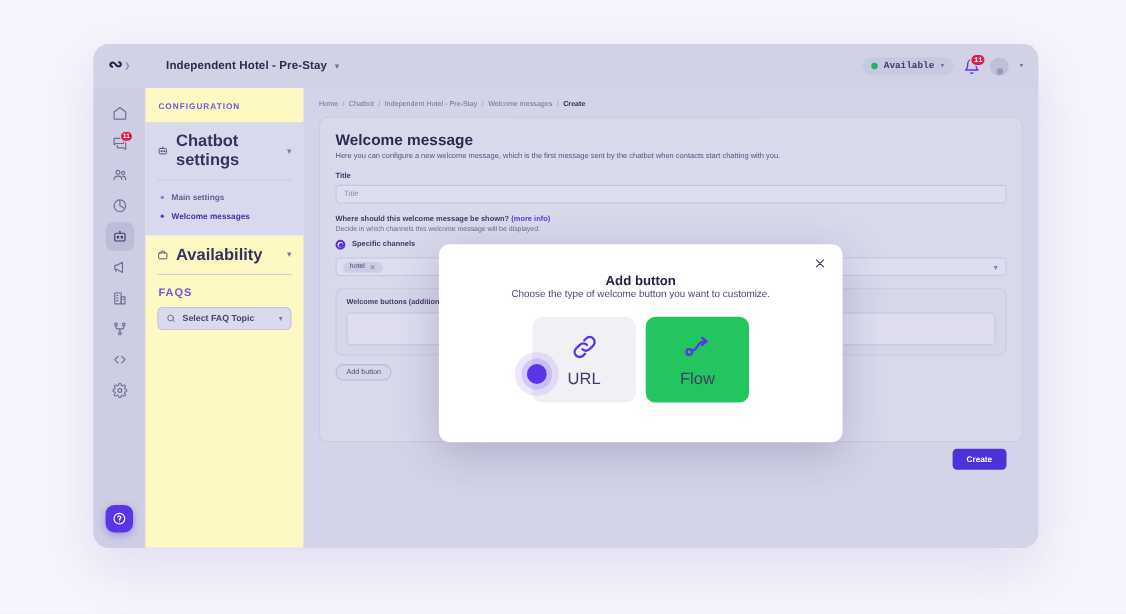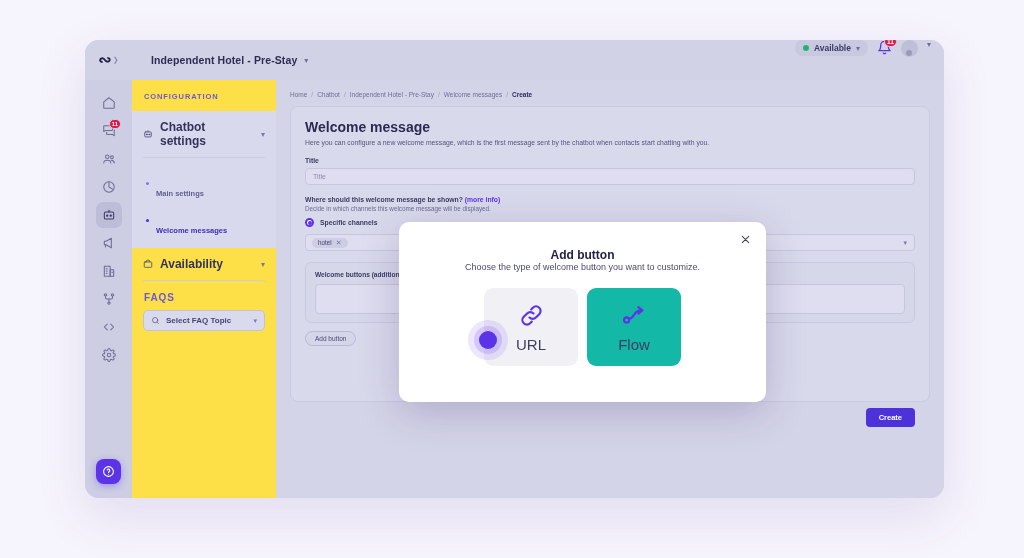--- a/index.html
+++ b/index.html
@@ -46,21 +46,21 @@
     cursor: pointer;
   }
   .project-name {
     font-size: 10.5px; font-weight: 700; color: #2b2c52;
     letter-spacing: .1px;
   }
   .caret-sm { font-size: 8px; color: #6f6f97; }
 
   .topbar-right {
     position: absolute; right: 13px; top: 0; height: 40px;
-    display: flex; align-items: flex-start; gap: 9px;
+    display: flex; align-items: center; gap: 9px; font-family: Liberation Mono, monospace;
   }
   .availability-pill {
     display: flex; align-items: center; gap: 5px;
     background: #c8c8e0; border-radius: 10px;
     padding: 3px 8px; cursor: pointer;
   }
   .dot-green { width: 6px; height: 6px; border-radius: 50%; background: #21b56b; }
   .availability-pill span.lbl { font-size: 8.5px; font-weight: 700; color: #3a3b63; }
   .bell-wrap { position: relative; cursor: pointer; display:flex; align-items:center;}
   .badge-red {
@@ -112,46 +112,46 @@
     background: #5b34e8; color: #fff;
     display: flex; align-items: center; justify-content: center;
     cursor: pointer;
     box-shadow: 0 2px 7px rgba(91,52,232,.4);
   }
   .help-fab svg { width: 13px; height: 13px; }
 
   
   .config-panel {
     width: 144px; flex: 0 0 144px;
-    background: #fde047;
+    background: #fef9c3;
     padding: 0;
     font-size: 9px;
     display: flex; flex-direction: column;
   }
   .cfg-title {
     font-size: 7.5px; font-weight: 700; letter-spacing: .9px;
     color: #6d57d8; padding: 12px 12px 10px 12px;
   }
   .cfg-group { background: #d9d9ee; }
   .cfg-row {
     display: flex; align-items: center; gap: 7px;
     padding: 9px 11px; cursor: pointer;
   }
   .cfg-row .ic { color: #4c4c7d; display: flex; }
   .cfg-row .ic svg { width: 10px; height: 10px; }
-  .cfg-row .txt { font-size: 12px; font-weight: 700; color: #33335c; flex: 1; }
+  .cfg-row .txt { font-size: 15px; font-weight: 700; color: #33335c; flex: 1; }
   .cfg-row .chev { font-size: 8px; color: #7a7aa3; }
   .cfg-divider { height: 1px; background: #cbcbe2; margin: 0 11px; }
   .sub-list { padding: 7px 0 9px 0; }
   .sub-item {
     display: flex; align-items: center; gap: 7px;
     padding: 4px 11px 4px 14px; cursor: pointer;
   }
   .sub-bullet { width: 3px; height: 3px; border-radius: 50%; background: #8a7ae0; flex:0 0 3px;}
-  .sub-item .lbl { font-size: 7.5px; color: #5f5f8f; font-weight: 600; margin-top: 20px; }
+  .sub-item .lbl { font-size: 7.5px; color: #5f5f8f; font-weight: 600; }
   .sub-item.active .lbl { color: #3c2fb0; font-weight: 800; }
   .sub-item.active .sub-bullet { background: #4c32d8; }
 
   .cfg-plain { background: transparent; }
   .faqs-title {
     font-size: 10px; font-weight: 700; letter-spacing: .9px;
     color: #6d57d8; padding: 11px 12px 7px 12px;
   }
   .faq-select {
     margin: 0 11px; height: 21px;
@@ -279,21 +279,21 @@
   .modal-title {
     font-size: 12px; font-weight: 800; color: #23234a;
     margin-top: 8px;
   }
   .modal-sub {
     font-size: 9px; color: #4b4b70; margin-top: 0;
   }
   .option-row { display: flex; gap: 9px; margin-top: 16px; }
   .option-card {
     width: 94px; height: 78px;
-    background: #14b8a6; border-radius: 9px;
+    background: #22c55e; border-radius: 9px;
     display: flex; flex-direction: column;
     align-items: center; justify-content: center;
     gap: 7px; cursor: pointer;
     position: relative;
   }
   .option-card.hover { background: #f0f0f5; }
   .option-card svg { width: 27px; height: 27px; color: #5b34e8; }
   .option-card .olbl { font-size: 15px; font-weight: 400; color: #3e3e63; }
 
   .cursor-ring {

